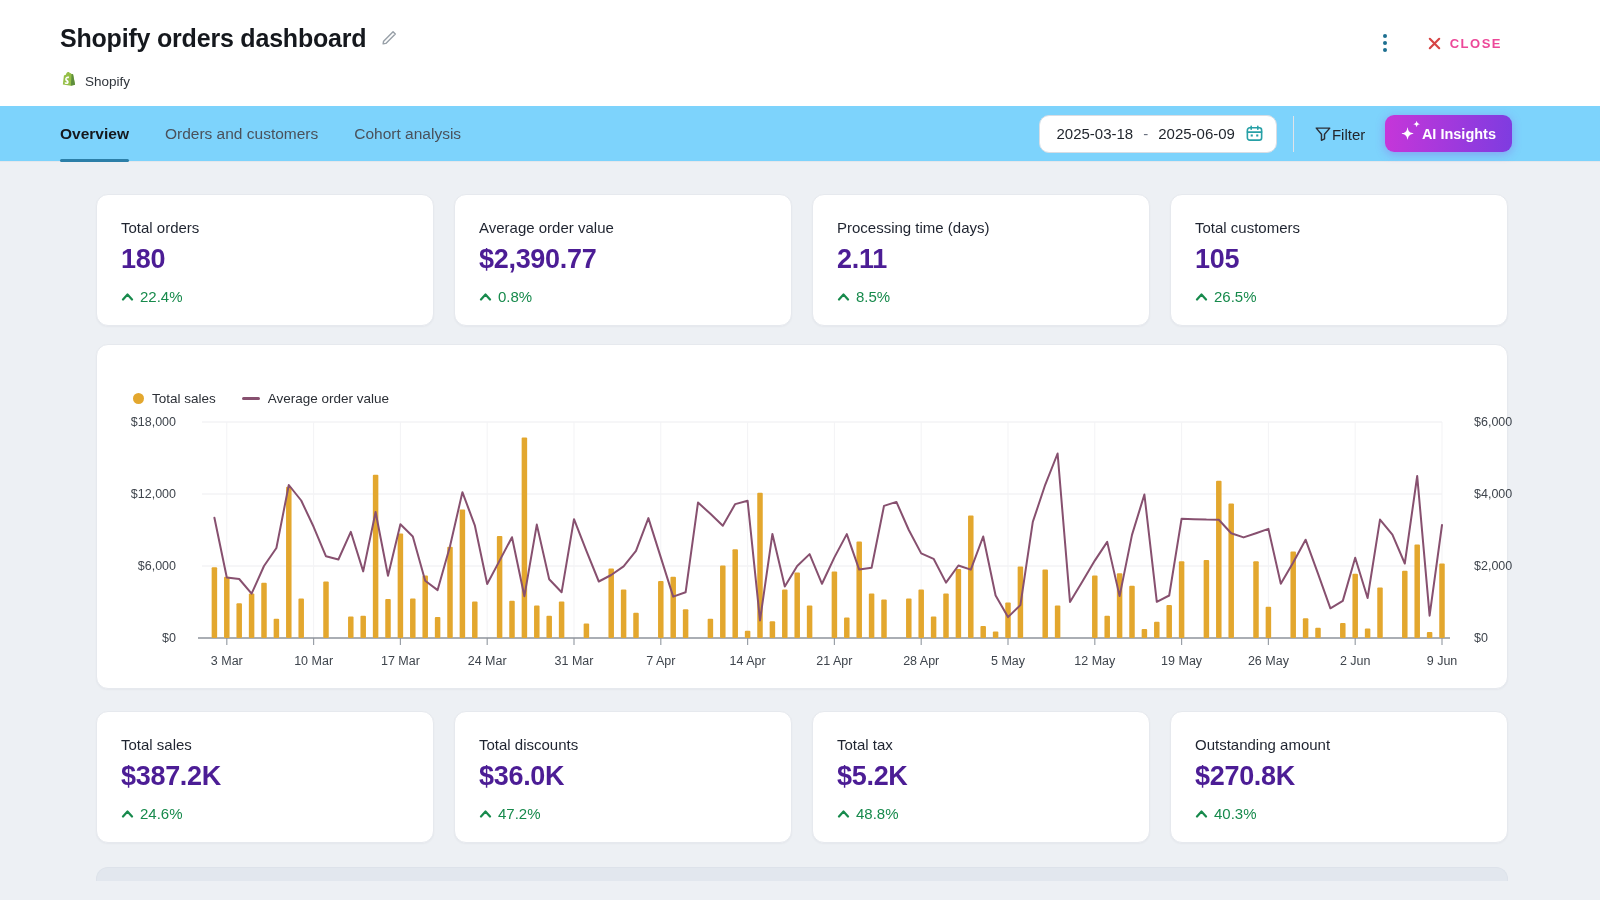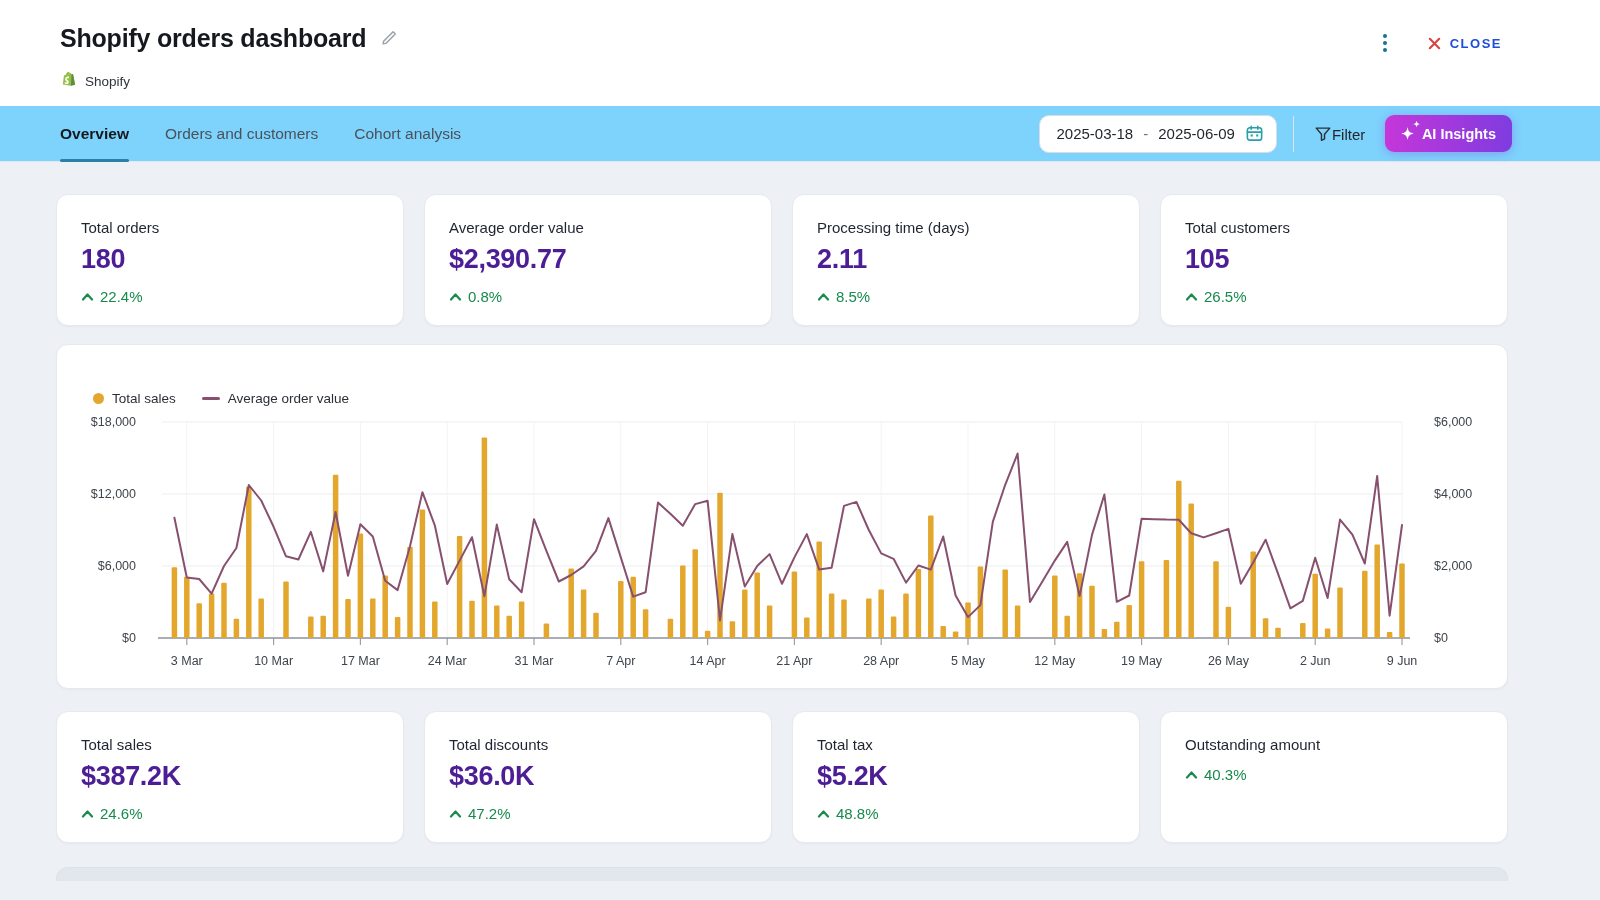--- a/index.html
+++ b/index.html
@@ -8,21 +8,21 @@
   
   .topbar { background:#fff; }
   .title-row { display:flex; align-items:flex-start; justify-content:space-between;
     padding:24px 98px 0 60px; }
   .title-left { display:flex; align-items:center; gap:14px; }
   .page-title { font-size:25px; font-weight:800; color:#15181d; letter-spacing:-.2px; }
   .edit-icon { cursor:pointer; margin-top:2px; }
   .top-actions { display:flex; align-items:center; gap:34px; margin-top:6px; }
   .kebab { display:flex; flex-direction:column; gap:3px; padding:4px 6px; cursor:pointer; }
   .kebab i { width:4px; height:4px; border-radius:50%; background:#1d6f90; }
-  .close-btn { display:flex; align-items:center; gap:8px; color:#1d4ed8;
+  .close-btn { display:flex; align-items:center; gap:8px; color:#ec4899;
     font-size:13px; font-weight:700; letter-spacing:1.5px; cursor:pointer; }
   .source-row { display:flex; align-items:center; gap:8px; padding:14px 0 0 60px; }
   .source-row span.lbl { font-size:13.5px; color:#30353c; }
   
   .tabs-row { display:flex; align-items:center; justify-content:space-between;
     padding:0 88px 0 60px; margin-top:14px; border-bottom:1px solid #e4e7ec;
     background:#7dd3fc; height:56px; }
   .tabs { display:flex; gap:36px; height:100%; }
   .tab { position:relative; display:flex; align-items:center; font-size:15.5px;
     color:#4a515b; cursor:pointer; }
@@ -37,21 +37,21 @@
   .filter-btn { display:flex; align-items:flex-end; gap:0; font-size:15px;
     color:#22262c; cursor:pointer; padding:6px 4px; }
   .ai-btn { display:flex; align-items:center; gap:8px; height:37px; padding:0 16px;
     border:none; border-radius:9px; color:#fff; font-size:14.5px; font-weight:700;
     font-family:"Liberation Sans",sans-serif; cursor:pointer;
     background:linear-gradient(93deg,#c636d9 0%,#7e3ce0 100%);
     box-shadow:0 2px 10px rgba(150,60,220,.35); }
   .spark { position:relative; font-size:15px; line-height:1; }
   .spark i { position:absolute; top:-5px; right:-6px; font-style:normal; font-size:8px; }
   
-  .content { padding:0 92px 0 56px; }
+  .content { padding:0 92px 0 96px; }
   .kpi-row { display:flex; gap:20px; margin-top:32px; }
   .card { background:#fff; border:1px solid #e6e9ee; border-radius:12px;
     box-shadow:0 1px 2px rgba(20,30,50,.04); }
   .kpi { flex:1; padding:24px 24px 20px 24px; }
   .kpi-label { font-size:15px; color:#1f2430; }
   .kpi-value { font-size:27px; font-weight:800; color:#4c1d95; margin-top:8px;
     letter-spacing:-.3px; }
   .kpi-delta { display:flex; align-items:center; gap:6px; margin-top:13px;
     font-size:15px; color:#178a4c; }
   
@@ -367,20 +367,21 @@
       <div class="kpi-value">$5.2K</div>
       <div class="kpi-delta">
           <svg width="13" height="9" viewBox="0 0 13 9">
             <path d="M2 7.5L6.5 2.5L11 7.5" fill="none" stroke="#178a4c" stroke-width="2.2" stroke-linecap="round" stroke-linejoin="round"></path>
           </svg>
           <span>48.8%</span>
         </div>
     </div>
     <div class="card kpi">
       <div class="kpi-label">Outstanding amount</div>
+      <div class="kpi-value">$270.8K</div>
       <div class="kpi-delta">
           <svg width="13" height="9" viewBox="0 0 13 9">
             <path d="M2 7.5L6.5 2.5L11 7.5" fill="none" stroke="#178a4c" stroke-width="2.2" stroke-linecap="round" stroke-linejoin="round"></path>
           </svg>
           <span>40.3%</span>
         </div>
     </div>
   </div>
 
   <div class="sliver"></div>

